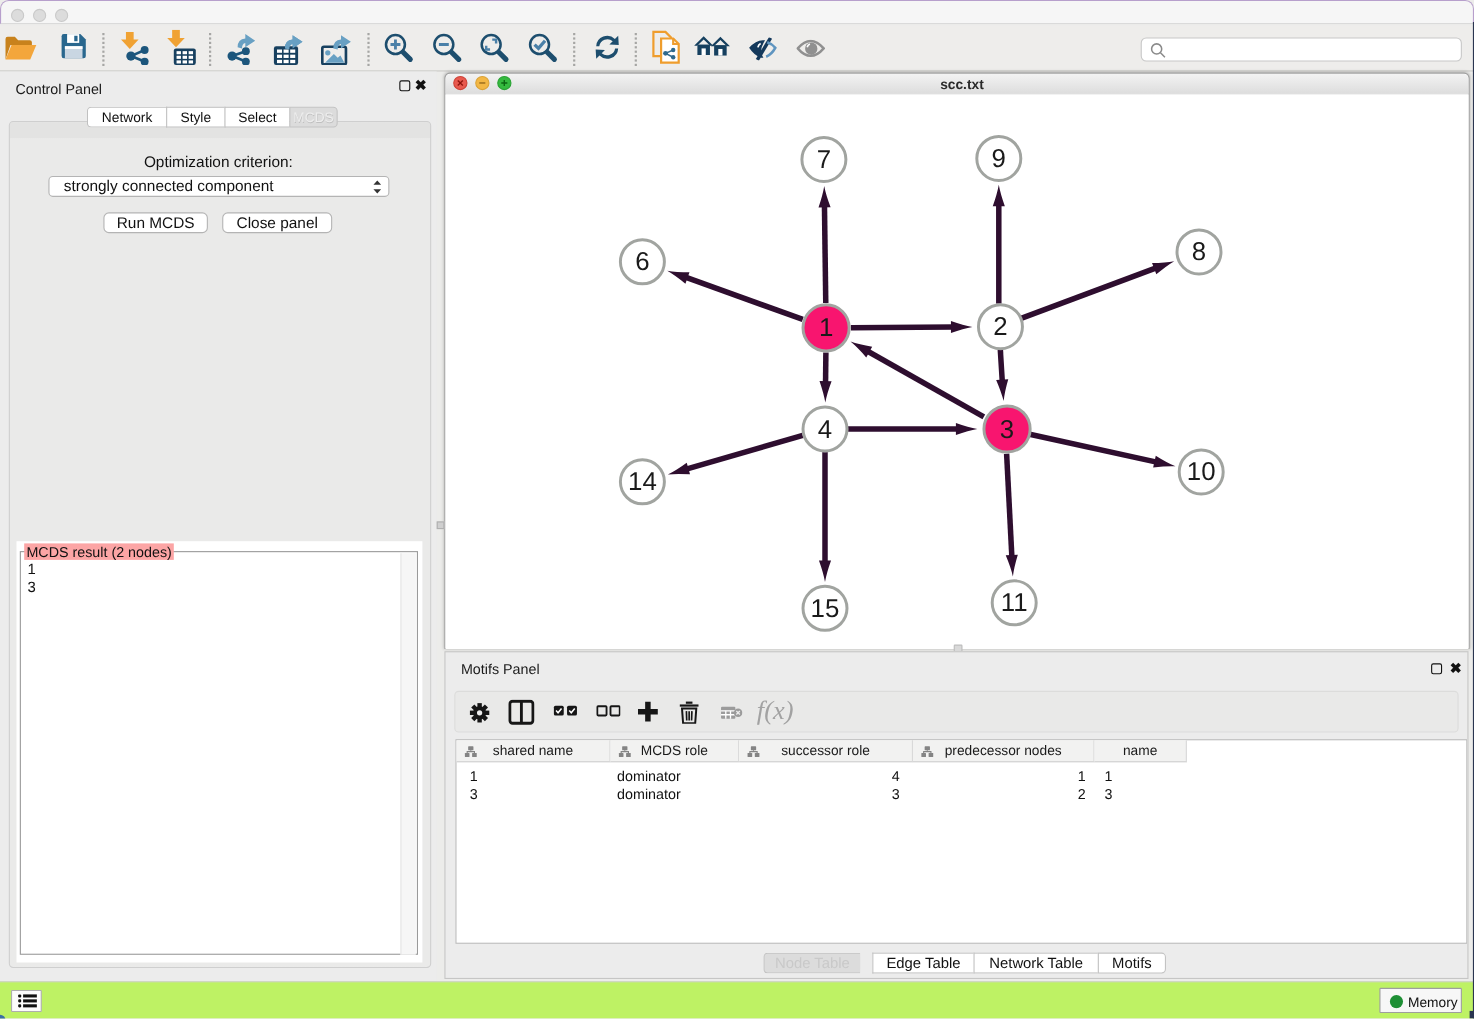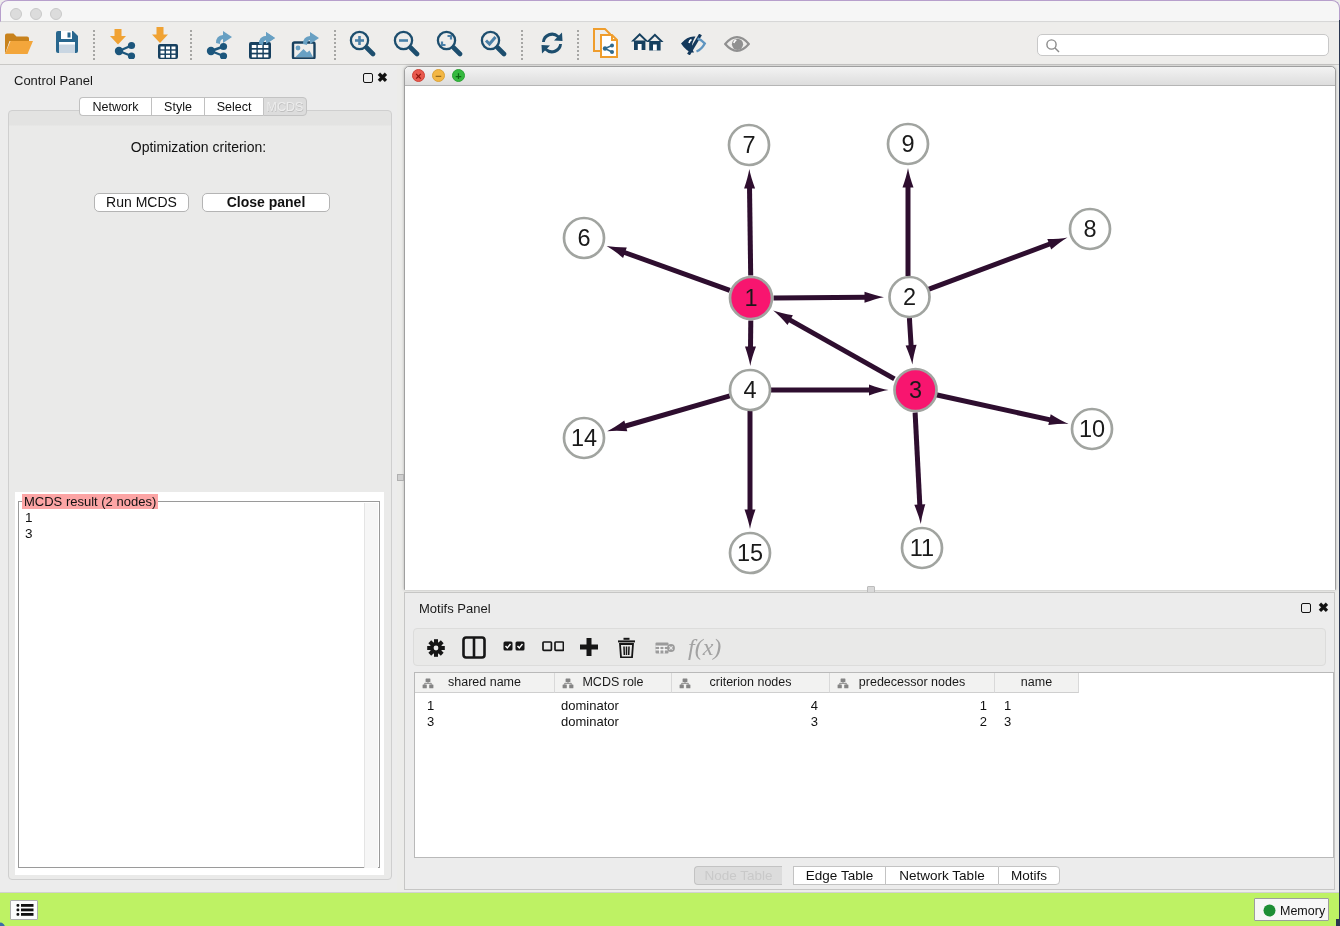--- a/index.html
+++ b/index.html
@@ -231,36 +231,43 @@
   <div class="sqicon" style="left:363px;"></div>
   <div class="xicon" style="left:377px;">✖</div>
   <div id="cpbody"></div>
   <div id="cptabs">
     <div class="cptab" style="width:72px;border-radius:4px 0 0 4px;">Network</div>
     <div class="cptab" style="width:53px;">Style</div>
     <div class="cptab" style="width:59px;">Select</div>
     <div class="cptab sel" style="width:44px;">MCDS</div>
   </div>
   <div id="optlabel">Optimization criterion:</div>
+  <div id="optselect">strongly connected component
+    <svg width="10" height="14" style="position:absolute;right:5px;top:2px" viewBox="0 0 10 14">
+        <path d="M1.5 5L5 1.2 8.5 5Z" fill="#333"></path>
+        <path d="M1.5 9L5 12.8 8.5 9Z" fill="#333"></path>
+      </svg>
+  </div>
   <div class="btn" style="left:94px;width:95px;">Run MCDS</div>
-  <div class="btn" style="left:202px;width:128px;font-weight:bold;">Close panel</div>
+  <div class="btn" style="left:202px;width:100px;">Close panel</div>
   <div id="mcdsbox">
     <div id="mcdsfs">
       <div id="mcdsscroll"></div>
       <div id="mcdstext">1<br>3</div>
     </div>
     <div id="mcdslegend">MCDS result (2 nodes)</div>
   </div>
 </div>
 
 <div id="netwin">
   <div id="nettitle">
     <div class="traffic" style="left:7px;background:#e8594e;border:1px solid #ce4338;color:#8c130b;">×</div>
     <div class="traffic" style="left:27px;background:#f3b744;border:1px solid #dba338;color:#93671a;">−</div>
     <div class="traffic" style="left:47px;background:#35b93f;border:1px solid #2aa335;color:#0d6613;">+</div>
+    <div id="nettitletext">scc.txt</div>
   </div>
   <div id="netcanvas">
     <svg id="graph" width="930" height="504" viewBox="0 0 930 504">
       <g stroke="#2e0e2f" stroke-width="5">
         <line x1="345.7" y1="189.5" x2="344.5" y2="100.5"></line>
         <line x1="324.8" y1="204.4" x2="218.1" y2="166.0"></line>
         <line x1="368.5" y1="211.9" x2="461.5" y2="211.3"></line>
         <line x1="345.8" y1="234.5" x2="345.5" y2="262.5"></line>
         <line x1="503.0" y1="190.0" x2="503.0" y2="99.5"></line>
         <line x1="522.7" y1="203.7" x2="646.1" y2="157.5"></line>
@@ -379,21 +386,21 @@
         </g>
       <circle cx="16" cy="7" r="3.9" fill="#9b9b9b"></circle>
       <path d="M14.4 5.4 L17.6 8.6 M17.6 5.4 L14.4 8.6" stroke="#ececec" stroke-width="1.2"></path>
     </svg>
 
     <div class="abs" style="left:283px;top:41px;font-family:'Liberation Serif',serif;font-style:italic;font-size:24px;color:#a2a2a2;">f(x)</div>
   </div>
   <div id="ttable">
     <div class="thead" style="left:0;width:140px;">shared name</div>
     <div class="thead" style="left:140px;width:117px;">MCDS role</div>
-    <div class="thead" style="left:257px;width:158px;">criterion nodes</div>
+    <div class="thead" style="left:257px;width:158px;">successor role</div>
     <div class="thead" style="left:415px;width:165px;">predecessor nodes</div>
     <div class="thead" style="left:580px;width:84px;">name</div>
     <svg class="abs" style="left:7px;top:5px" width="12" height="11" viewBox="0 0 12 11">
         <g fill="#848484">
           <rect x="3.6" y="0.5" width="4.8" height="3.6" rx="0.5"></rect>
           <rect x="0.6" y="6.6" width="4.2" height="3.6" rx="0.5"></rect>
           <rect x="7.2" y="6.6" width="4.2" height="3.6" rx="0.5"></rect>
         </g>
         <g fill="none" stroke="#848484" stroke-width="1">
           <path d="M6 4.1 L6 5.3 M2.7 6.6 L2.7 5.3 L9.3 5.3 L9.3 6.6"></path>

